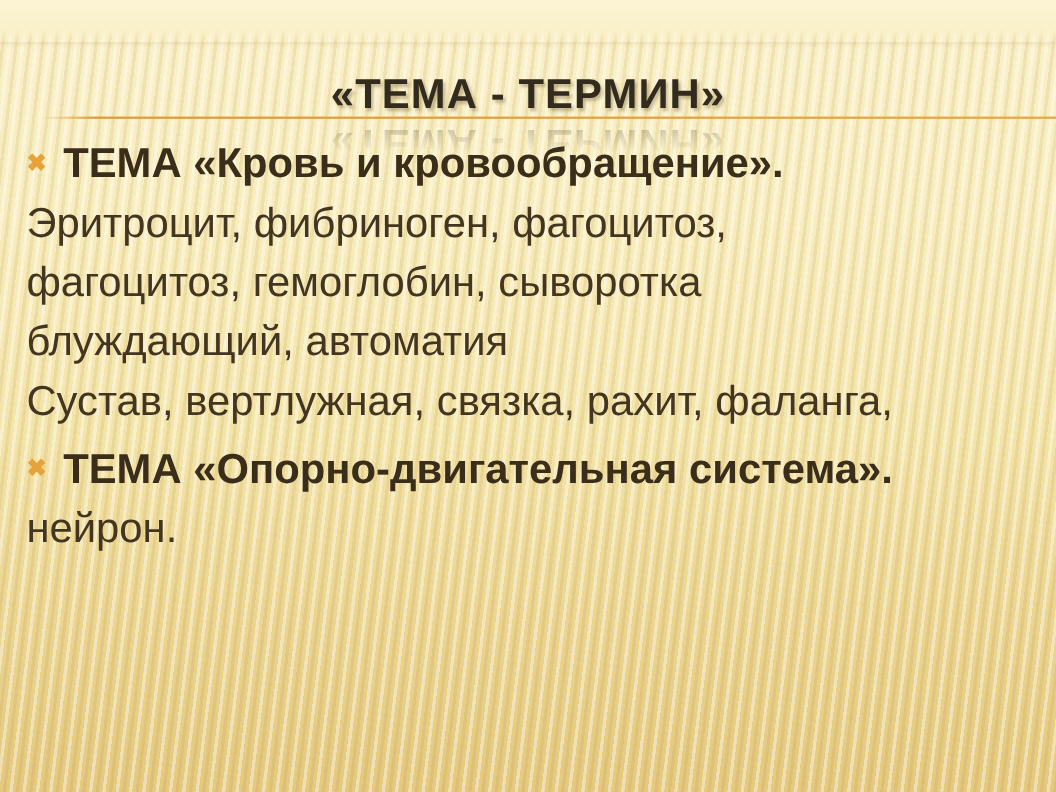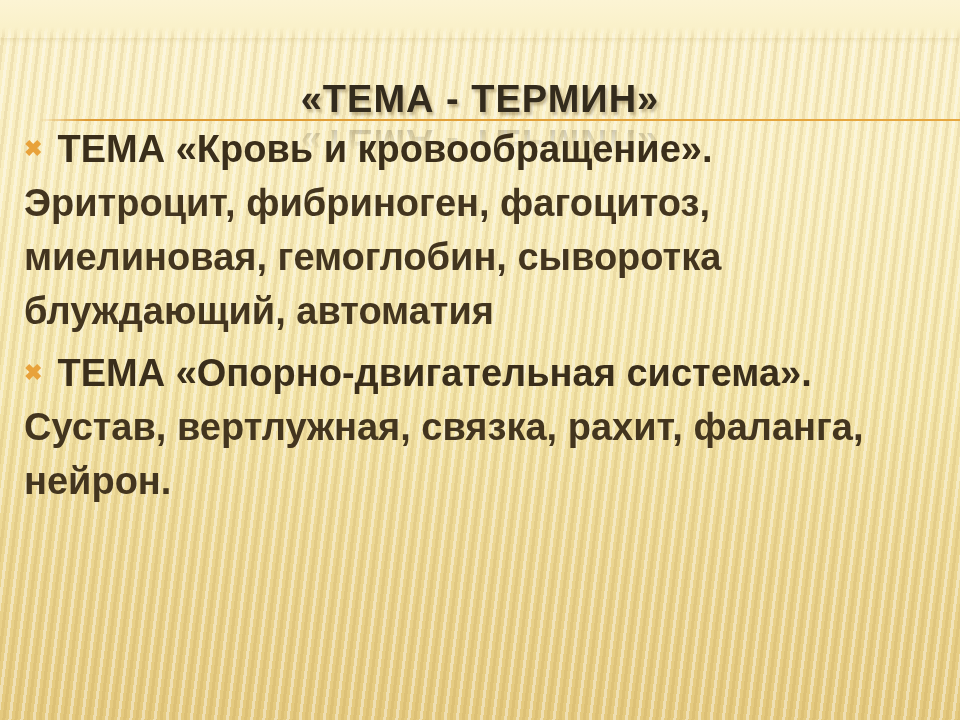--- a/index.html
+++ b/index.html
@@ -16,21 +16,21 @@
         rgba(164,122,48,.12) 6px 9px,
         rgba(255,255,255,0) 9px 12px),
       linear-gradient(180deg,
         #FAF0C8 0%, #F8EDBE 25%, #F3E4A8 55%, #EBD590 78%, #E4C97E 100%);
   }
   .top-band{
     position:absolute;top:0;left:0;right:0;height:38px;
     background:linear-gradient(180deg,#FCF4D4 0%,#FAF1CA 70%,rgba(250,241,202,0) 100%);
     box-shadow:0 2px 4px rgba(180,150,80,.18);
   }
-  .title-wrap{position:absolute;top:13px;left:0;right:0;height:150px;text-decoration:underline;}
+  .title-wrap{position:absolute;top:0;left:0;right:0;height:150px;text-decoration:underline;}
   .slide-title{
     position:absolute;top:66px;left:0;width:100%;
     margin:0;
     text-align:center;
     font-size:38px;line-height:40px;font-weight:bold;
     letter-spacing:1px;
     color:#332B1D;
     text-shadow:2px 3px 3px rgba(110,88,45,.40);
   }
   .title-reflection{
@@ -53,21 +53,21 @@
   }
   .content{
     position:absolute;top:122px;left:24px;right:24px;
     text-align:left;
     color:#43351F;
   }
   .line{
     margin:0;
     font-size:38px;
     line-height:54px;
-    font-weight:bold;
+    font-weight:normal;
   }
   .line.bold{font-weight:bold;color:#3A2E1B;}
   .line.pgap{margin-top:8px;}
   .bullet{
     display:inline-block;
     color:#E8A23A;
     font-size:22px;
     line-height:22px;
     vertical-align:middle;
     margin-right:15px;
@@ -85,24 +85,24 @@
     <h1 class="slide-title">«ТЕМА - ТЕРМИН»</h1>
     <div class="title-reflection" aria-hidden="true">«ТЕМА - ТЕРМИН»</div>
     <div class="title-rule"></div>
   </div>
 
   <div class="content">
 
     <p class="line bold"><span class="bullet">✖</span><span>ТЕМА «Кровь и кровообращение».</span></p>
 
     <p class="line"><span>Эритроцит, фибриноген, фагоцитоз,</span></p>
-    <p class="line"><span>миелиновая, гемоглобин, сыворотка</span></p>
+    <p class="line"><span>фагоцитоз, гемоглобин, сыворотка</span></p>
 
 
     <p class="line"><span>блуждающий, автоматия</span></p>
 
+    <p class="line"><span>Сустав, вертлужная, связка, рахит, фаланга,</span></p>
+
     <p class="line bold pgap"><span class="bullet">✖</span><span>ТЕМА «Опорно-двигательная система».</span></p>
-
-    <p class="line"><span>Сустав, вертлужная, связка, рахит, фаланга,</span></p>
     <p class="line"><span>нейрон.</span></p>
 
   </div>
 </div>
 
 </body></html>

